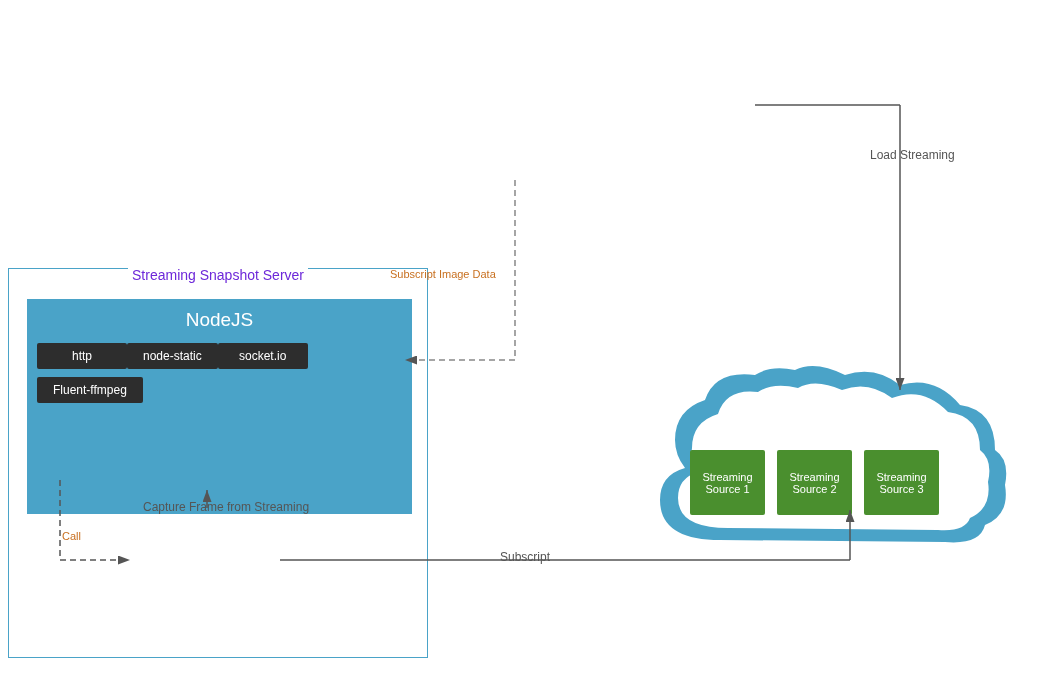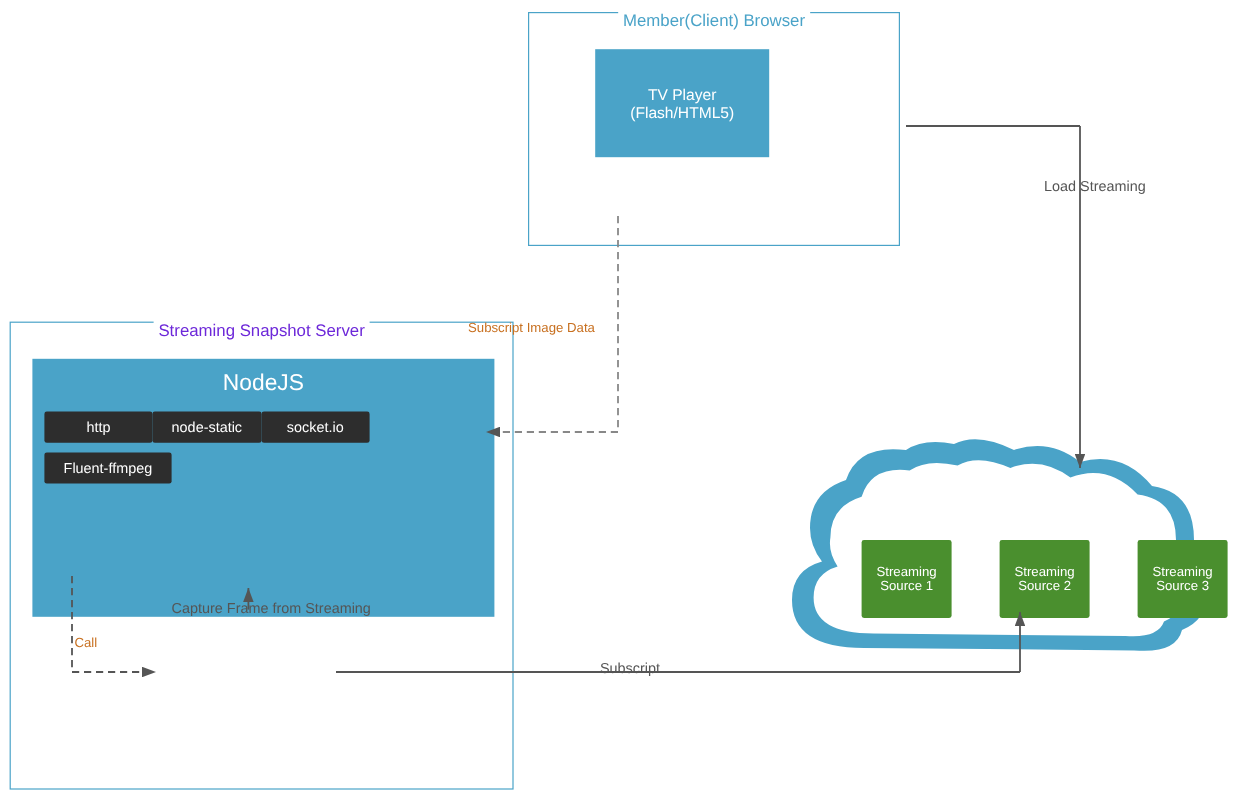--- a/index.html
+++ b/index.html
@@ -144,21 +144,20 @@
       color: #fff;
       font-size: 11px;
       width: 75px;
       height: 65px;
       display: flex;
       align-items: center;
       justify-content: center;
       text-align: center;
       border-radius: 2px;
       padding: 4px;
-      margin-left: 28px;
     }
 
     
     .arrows-svg {
       position: absolute;
       top: 0; left: 0;
       width: 1042px;
       height: 676px;
       pointer-events: none;
     }
@@ -173,27 +172,20 @@
       position: absolute;
       font-size: 12px;
       color: #555;
     }
   </style>
 </head>
 <body>
 
 <div id="diagram">
 
-  <div class="member-browser">
-    <span class="member-browser-label">Member(Client) Browser</span>
-    <div class="tv-player">
-      <span>TV Player</span>
-      <span>(Flash/HTML5)</span>
-    </div>
-  </div>
 
   <div class="snapshot-server">
     <span class="snapshot-server-label">Streaming Snapshot Server</span>
 
     <div class="nodejs-box">
       <div class="nodejs-label">NodeJS</div>
       <div class="nodejs-modules">
         <div class="module-row">
           <div class="module-box">http</div>
           <div class="module-box">node-static</div>

